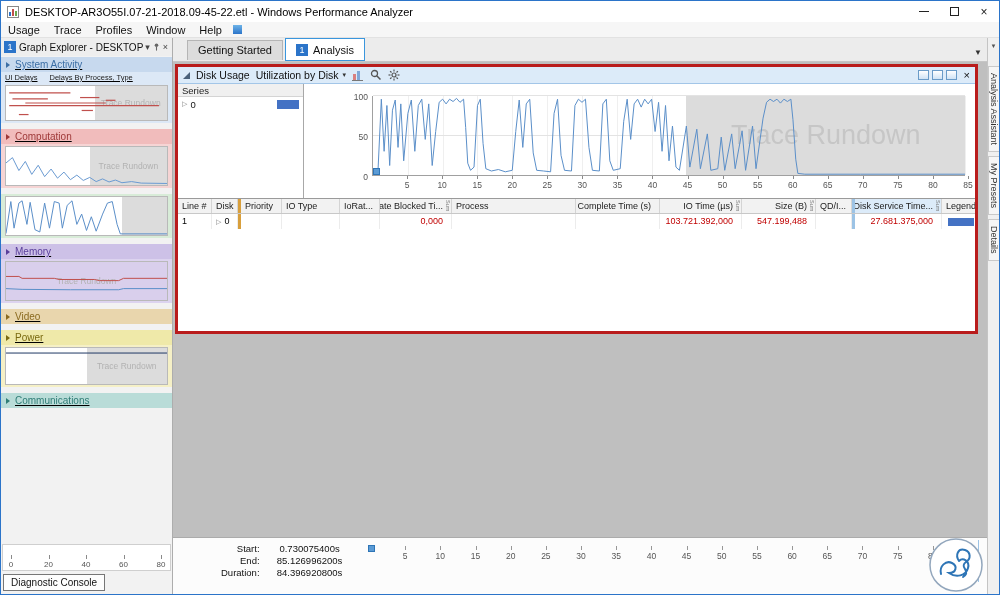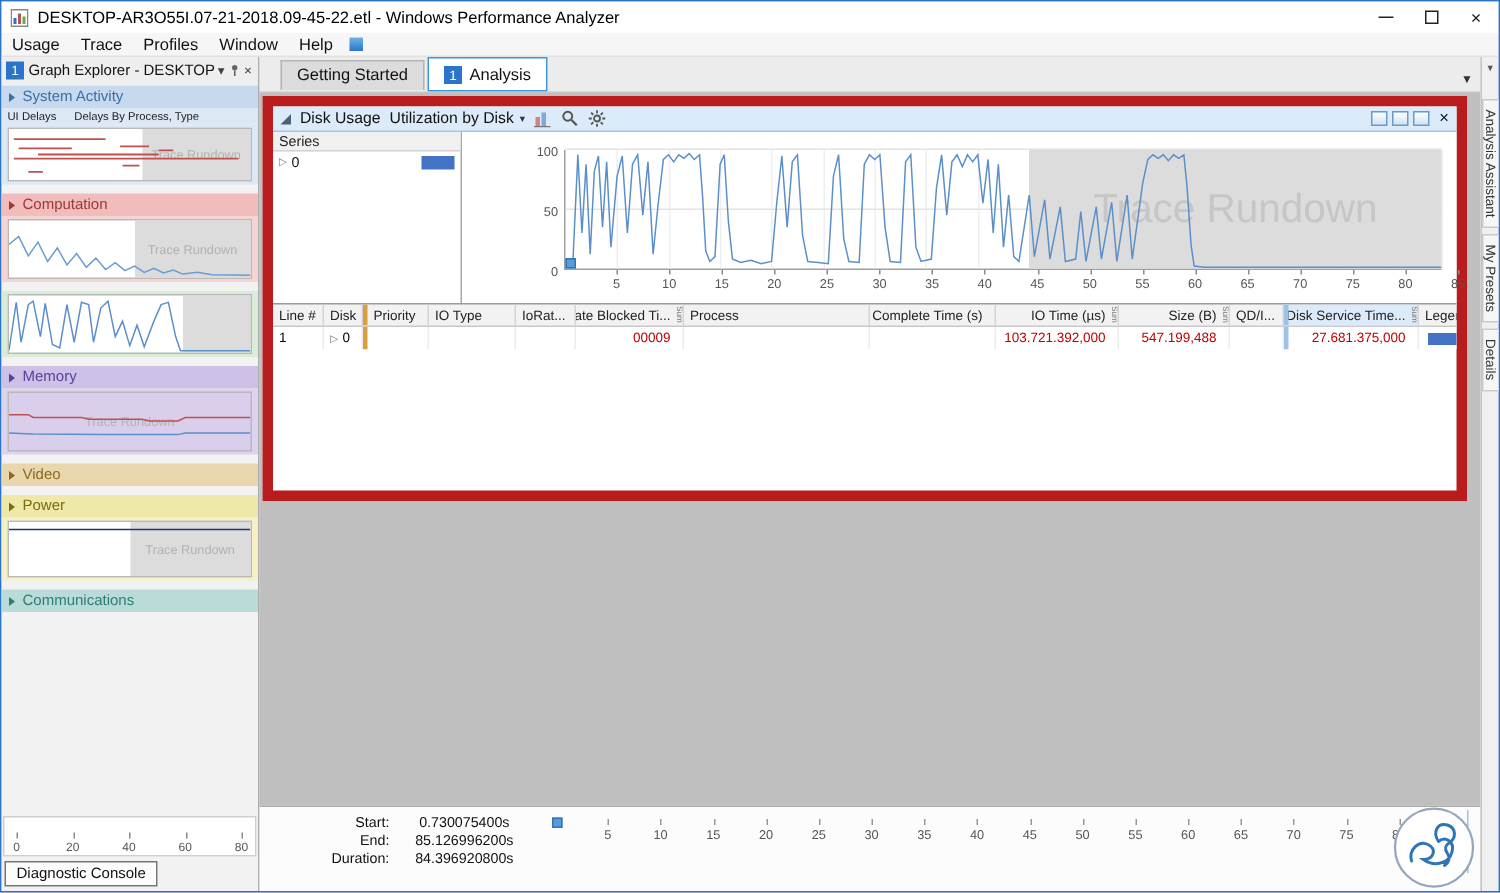--- a/index.html
+++ b/index.html
@@ -29,21 +29,21 @@
   
   .sidebar { position: absolute; left: 0; top: 37px; width: 172px; bottom: 0;
              background: #f2f2f2; border-right: 1px solid #adadad; }
   .ge-header { height: 18px; display: flex; align-items: center; background: #eeeeee; padding-right: 2px; }
   .badge { min-width: 12px; height: 12px; background: #2b74c9; color: #fff; font-size: 9px;
            display: inline-flex; align-items: center; justify-content: center; margin: 0 3px; }
   .ge-title { font-size: 10px; color: #111; flex: 1; white-space: nowrap; overflow: hidden; }
   .ge-icon { font-size: 9px; color: #444; padding: 0 2px; }
   .ge-pin { width: 9px; height: 10px; }
   .sections { position: absolute; top: 19px; left: 0; right: 0; }
-  .section { margin-bottom: 6px; }
+  .section { margin-bottom: 6px; text-decoration: underline; }
   .section-header { height: 15px; display: flex; align-items: center; gap: 5px; font-size: 10px;
                     padding-left: 5px; white-space: nowrap; }
   .tri { width: 0; height: 0; border-left: 4px solid currentColor;
          border-top: 3px solid transparent; border-bottom: 3px solid transparent; }
   .sub-row { display: flex; gap: 12px; font-size: 7.5px; color: #222; padding: 1px 4px; white-space: nowrap; }
   .sub-label { white-space: nowrap; }
   .thumb { height: 44px; padding: 2px 4px; }
   .thumb-chart { position: relative; height: 100%; border: 1px solid #b9b9b9; background: #fff; overflow: hidden; }
   .thumb-chart svg { position: absolute; left: 0; top: 0; width: 100%; height: 100%; }
   .overlay { position: absolute; top: 0; bottom: 0; right: 0; background: #dcdcdc;
@@ -63,21 +63,21 @@
               display: flex; align-items: flex-end; padding-left: 2px; border-bottom: 1px solid #c6c6c6; }
   .tabs { display: flex; align-items: center; padding-left: 12px; }
   .tab { height: 20px; display: flex; align-items: center; padding: 0 10px; font-size: 11px; color: #111;
          background: #dcdcdc; border: 1px solid #b5b5b5; border-bottom: none; margin-right: 2px; }
   .tab.active { background: #fff; border: 1px solid #3a96dd; height: 23px; }
   .tab .badge { margin: 0 5px 0 0; }
   .tab-overflow { margin-left: auto; margin-right: 5px; font-size: 8px; color: #333; padding-bottom: 4px; }
 
   
   .panel { position: absolute; left: 2px; top: 26px; width: 803px; height: 270px; background: #fff;
-           border: 7px solid #b91c1c; }
+           border: 3px solid #b91c1c; }
   .panel-header { height: 17px; background: #dcebf9; border-bottom: 1px solid #a3c6e8; display: flex;
                   align-items: center; gap: 6px; padding: 0 5px; font-size: 10.5px; color: #111; }
   .ph-exp { width: 0; height: 0; border-left: 7px solid transparent; border-bottom: 7px solid #4a617a; }
   .ph-title { white-space: nowrap; }
   .preset { display: flex; align-items: center; gap: 4px; white-space: nowrap; }
   .dd { font-size: 7px; color: #333; }
   .ph-icon { width: 12px; height: 12px; }
   .ph-right { margin-left: auto; display: flex; align-items: center; gap: 3px; }
   .ph-winicon { width: 11px; height: 10px; border: 1px solid #6a9bc8; background: linear-gradient(#ffffff, #cfe3f5); }
   .ph-close { font-size: 11px; color: #111; margin-left: 4px; }
@@ -492,21 +492,21 @@
           <div class="gh-cell" style="flex: 0 0 34px; width: 34px;">
             <span class="gh-label">Legend</span>
           </div>
         </div>
       <div class="grid-row">
           <div class="gr-cell" style="flex: 0 0 34px; width: 34px;"><span class="cell-text">1</span></div>
           <div class="gr-cell" style="flex: 0 0 26px; width: 26px;"><span class="row-exp">▷</span><span class="cell-text">0</span></div>
           <div class="gr-cell goldbar" style="flex: 0 0 44px; width: 44px;"><span class="cell-text"></span></div>
           <div class="gr-cell" style="flex: 0 0 58px; width: 58px;"><span class="cell-text"></span></div>
           <div class="gr-cell" style="flex: 0 0 40px; width: 40px;"><span class="cell-text"></span></div>
-          <div class="gr-cell right" style="flex: 0 0 72px; width: 72px;"><span class="cell-text red">00009</span></div>
+          <div class="gr-cell right" style="flex: 0 0 72px; width: 72px;"><span class="cell-text red">0,000</span></div>
           <div class="gr-cell" style="flex: 0 0 124px; width: 124px;"><span class="cell-text"></span></div>
           <div class="gr-cell right" style="flex: 0 0 84px; width: 84px;"><span class="cell-text"></span></div>
           <div class="gr-cell right" style="flex: 0 0 82px; width: 82px;"><span class="cell-text red">103.721.392,000</span></div>
           <div class="gr-cell right" style="flex: 0 0 74px; width: 74px;"><span class="cell-text red">547.199,488</span></div>
           <div class="gr-cell" style="flex: 0 0 36px; width: 36px;"><span class="cell-text"></span></div>
           <div class="gr-cell bluebar right" style="flex: 0 0 90px; width: 90px;"><span class="cell-text red">27.681.375,000</span></div>
           <div class="gr-cell" style="flex: 0 0 34px; width: 34px;">
             <span class="cell-legend" style="background: rgb(68, 114, 196);"></span>
           </div>
         </div>

